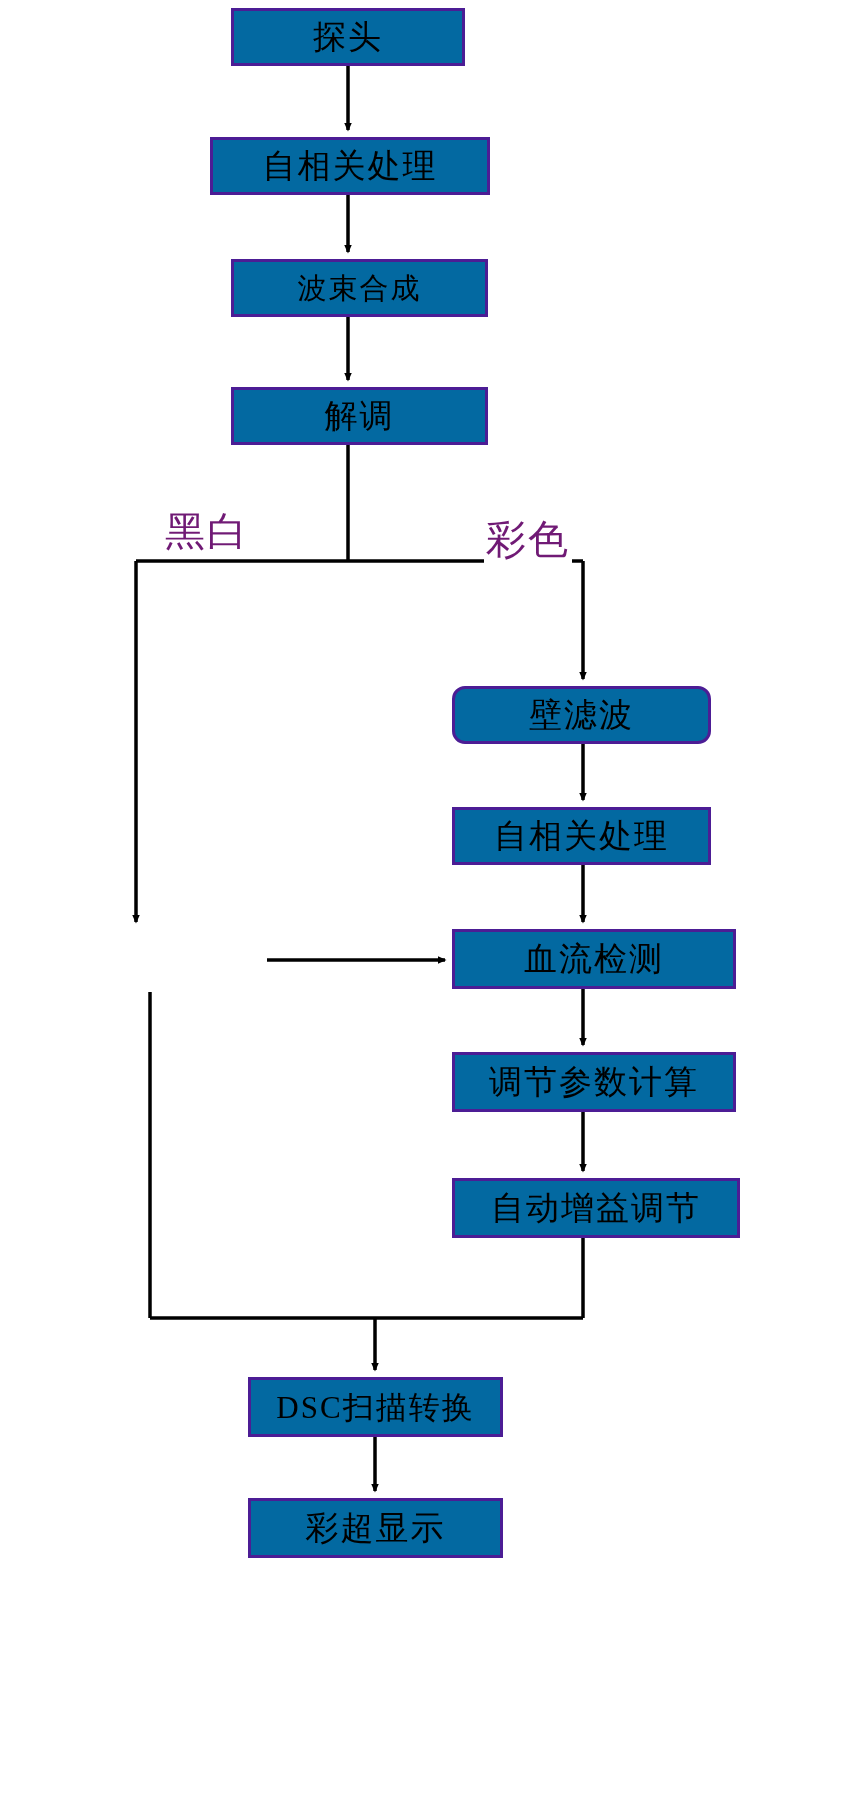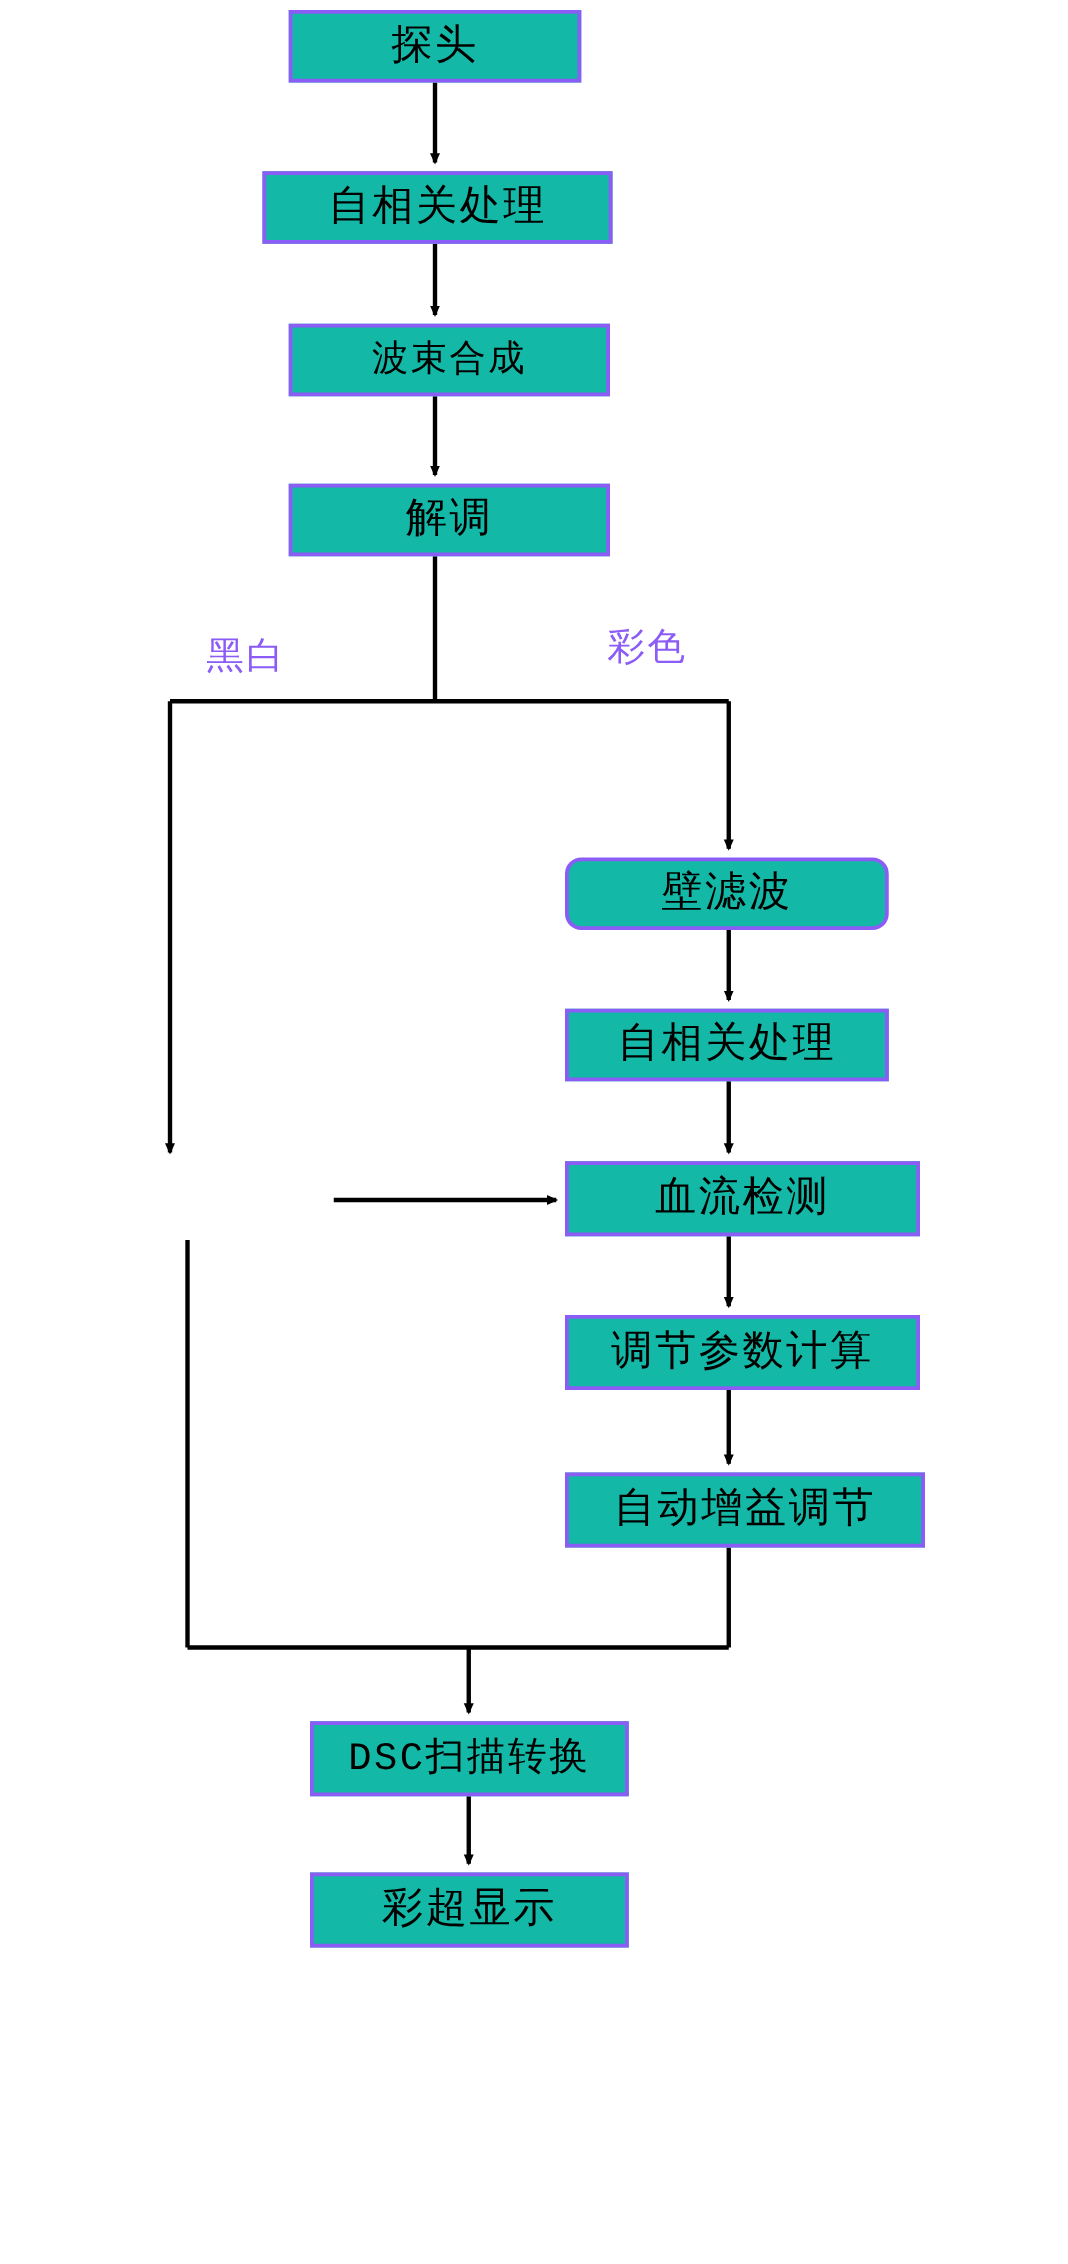--- a/index.html
+++ b/index.html
@@ -20,38 +20,38 @@
   #svg-layer {
     position: absolute;
     left: 0;
     top: 0;
     width: 854px;
     height: 1811px;
   }
   .node {
     position: absolute;
     box-sizing: border-box;
-    border: 3px solid #8b5cf6;
-    background: #14b8a6;
+    border: 3px solid #4c1d95;
+    background: #0369a1;
     display: flex;
     align-items: center;
     justify-content: center;
     color: #000000;
-    font-family: Liberation Mono, monospace;
+    font-family: Liberation Serif, serif;
     font-weight: 500;
     letter-spacing: 2px;
     line-height: 1;
     white-space: nowrap;
     z-index: 2;
   }
   .edge-label {
     position: absolute;
-    color: #8b5cf6;
+    color: #701a75;
     font-family: "DejaVu Sans", "Liberation Sans", sans-serif;
-    font-size: 30px;
+    font-size: 40px;
     letter-spacing: 2px;
     white-space: nowrap;
     z-index: 3;
     background: #ffffff;
     padding: 0 2px;
   }
 </style>
 </head>
 <body>
 
@@ -117,15 +117,15 @@
   <div class="node" style="left:452px; top:1052px; width:284px; height:60px; font-size:33px;">调节参数计算</div>
 
   <div class="node" style="left:452px; top:1178px; width:288px; height:60px; font-size:33px;">自动增益调节</div>
 
   <div class="node" style="left:248px; top:1377px; width:255px; height:60px; font-size:31px;">DSC扫描转换</div>
 
   <div class="node" style="left:248px; top:1498px; width:255px; height:60px; font-size:33px;">彩超显示</div>
 
   <div class="edge-label" style="left:163px; top:504px;">黑白</div>
 
-  <div class="edge-label" style="left:484px; top:497px;text-align:right;">彩色</div>
+  <div class="edge-label" style="left:484px; top:512px;text-align:right;">彩色</div>
 
 </div>
 
 </body></html>

